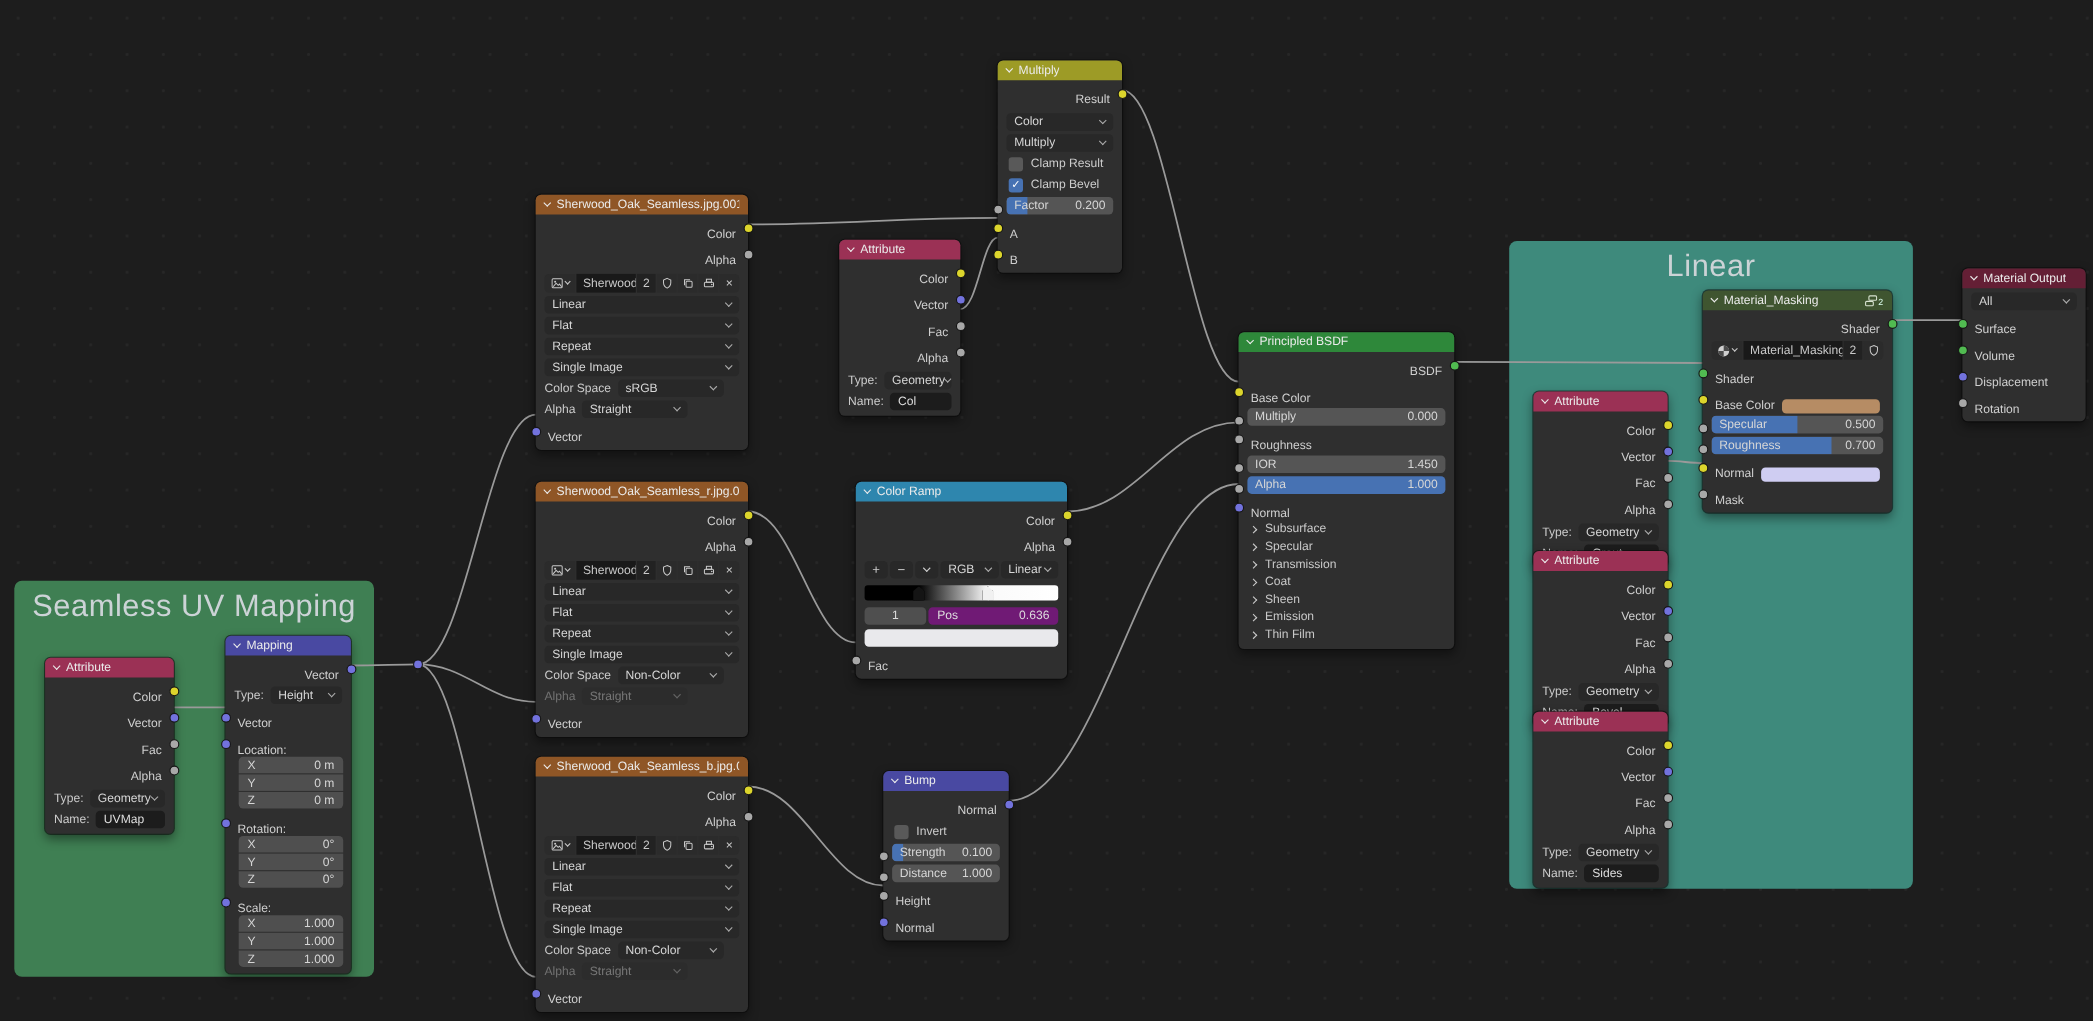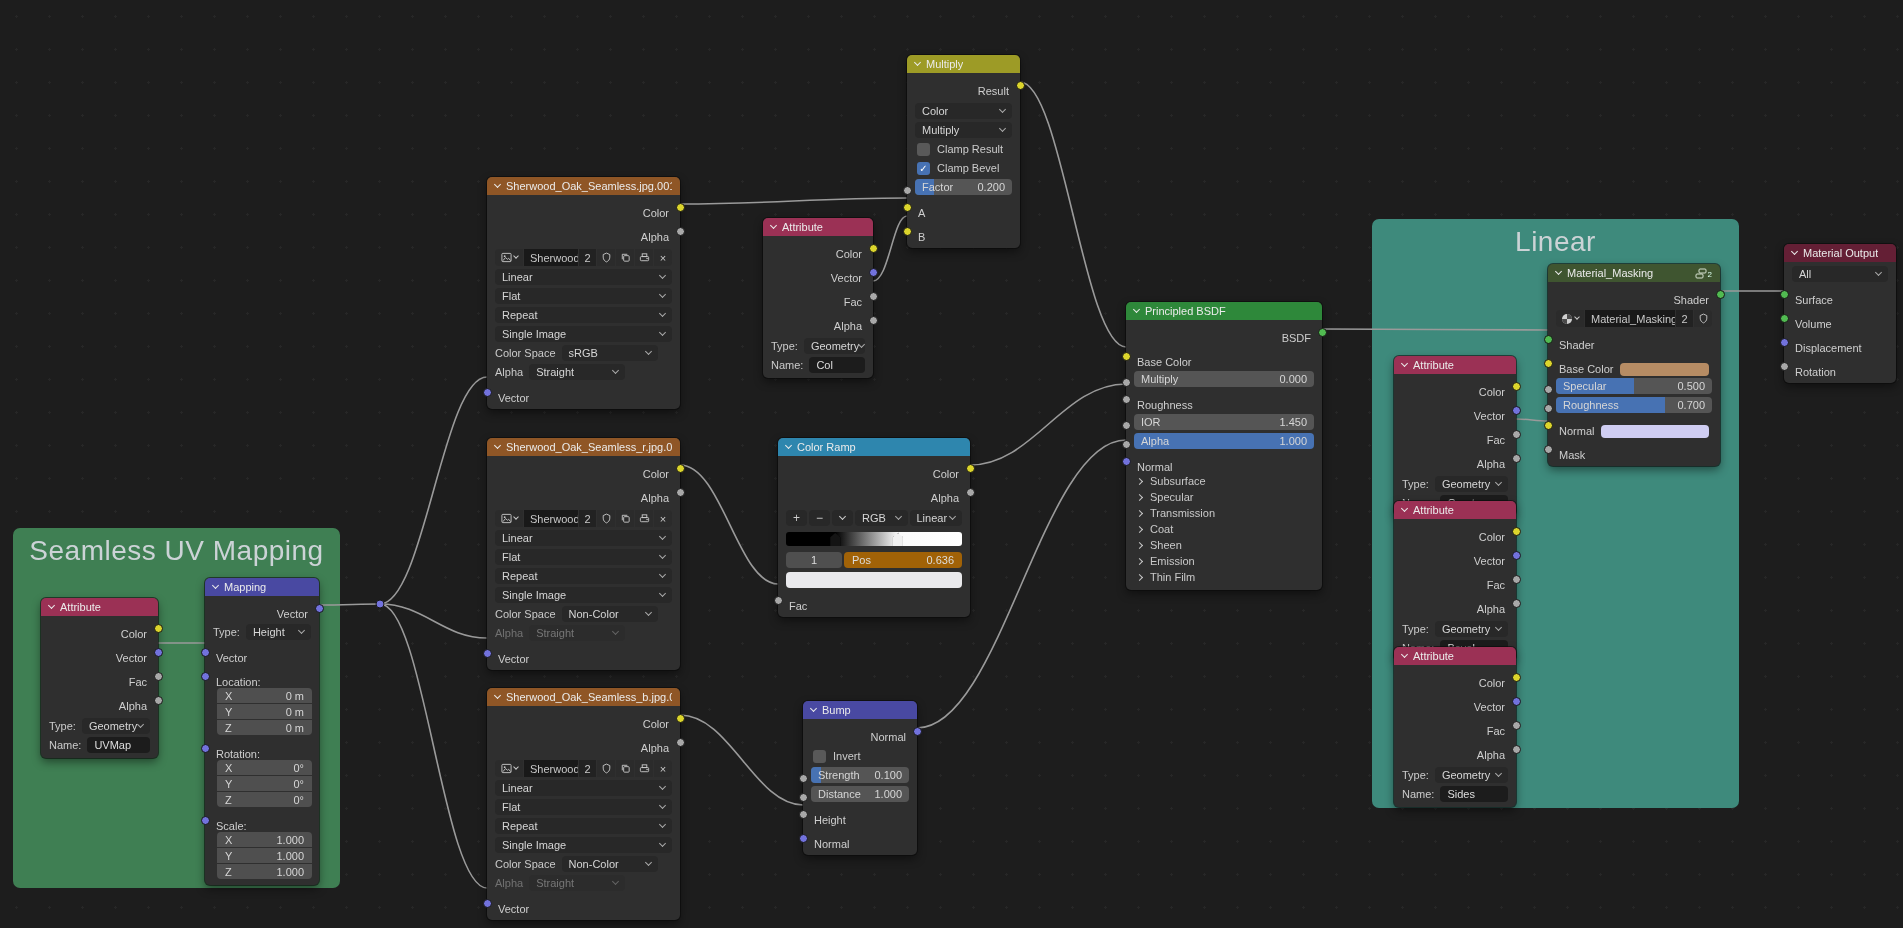--- a/index.html
+++ b/index.html
@@ -43,21 +43,21 @@
 .selseg.ib{width:18px}
 .secrow{display:flex;align-items:center;gap:8px;height:16px;padding:0 11px;color:#c9c9c9}
 .rbtns{display:flex;gap:2px;margin:6px 8px 0;height:16px}
 .rbtn{width:21px;background:#282828;border-radius:4px;display:flex;align-items:center;justify-content:center;color:#ccc;font-size:12px}
 .rbtns .widget{margin:0;flex:1}
 .rampbar{position:relative;height:14px;margin:6px 8px 0;border-radius:3px;background:linear-gradient(90deg,#000 0%,#000 28%,#fafafa 63.6%,#fff 100%)}
 .rh{position:absolute;top:1px;width:10px;height:13px;transform:translateX(-50%);clip-path:polygon(50% 0,100% 32%,100% 100%,0 100%,0 32%)}
 .rline{position:absolute;top:0;bottom:0;border-left:1px dashed #e0e0e0;opacity:.8}
 .posrow{display:flex;gap:2px;margin:6px 8px 0;height:16px}
 .idx{width:56px;background:#4f4f4f;border-radius:4px;display:flex;align-items:center;justify-content:center;color:#ddd}
-.posw{flex:1;background:#a16207;border-radius:4px;display:flex;align-items:center;padding:0 8px;color:#ddd}
+.posw{flex:1;background:#701a75;border-radius:4px;display:flex;align-items:center;padding:0 8px;color:#ddd}
 .swatchbar{height:16px;margin:4px 8px 0;border-radius:4px;background:#e9e9ec}
 .sw{flex:1;height:13px;border-radius:4px}
 .vf{display:flex;align-items:center;height:15px;background:#4f4f4f;margin:0 7px 1px 12px;padding:0 8px;color:#d6d6d6}
 .vf.f{border-radius:4px 4px 0 0}.vf.la{border-radius:0 0 4px 4px}
 .vf .wv{margin-left:auto}
 .dim{opacity:.42}
 .hicons{margin-left:auto;display:flex;align-items:flex-end;gap:1px;color:#dfe;font-size:8px}
 icon,svg{flex:none}
 </style>
 </head>

